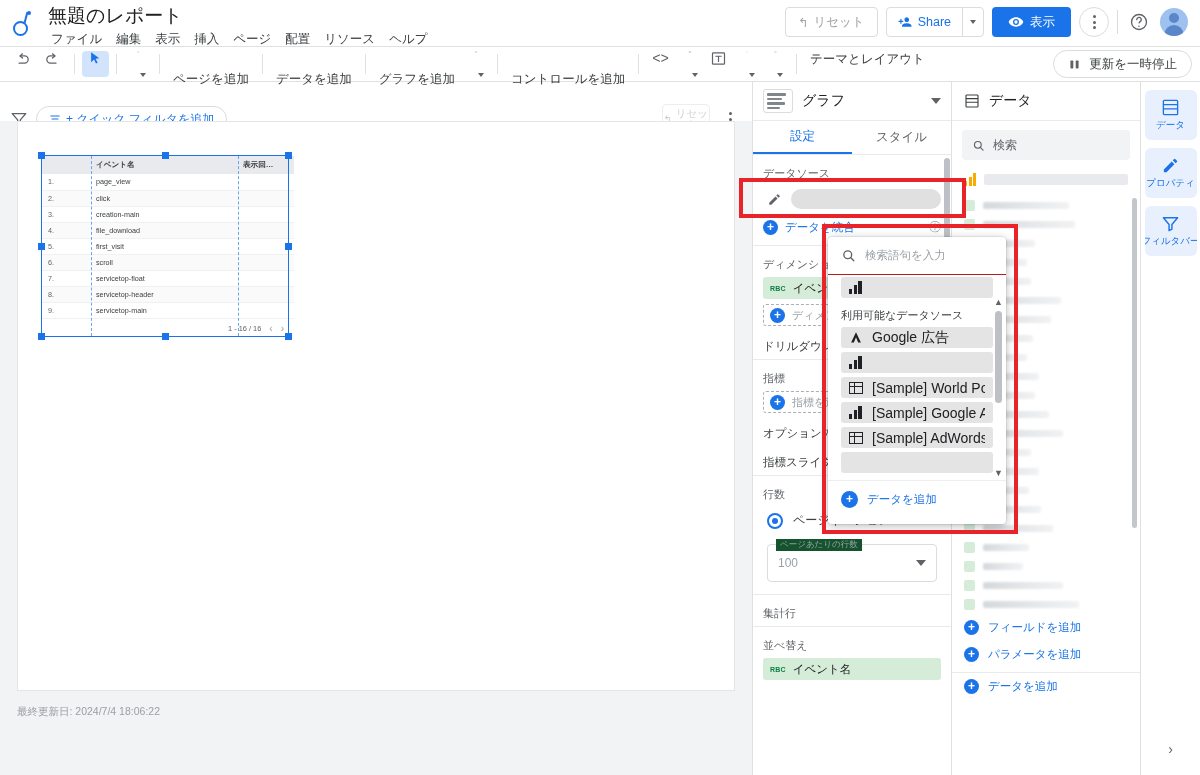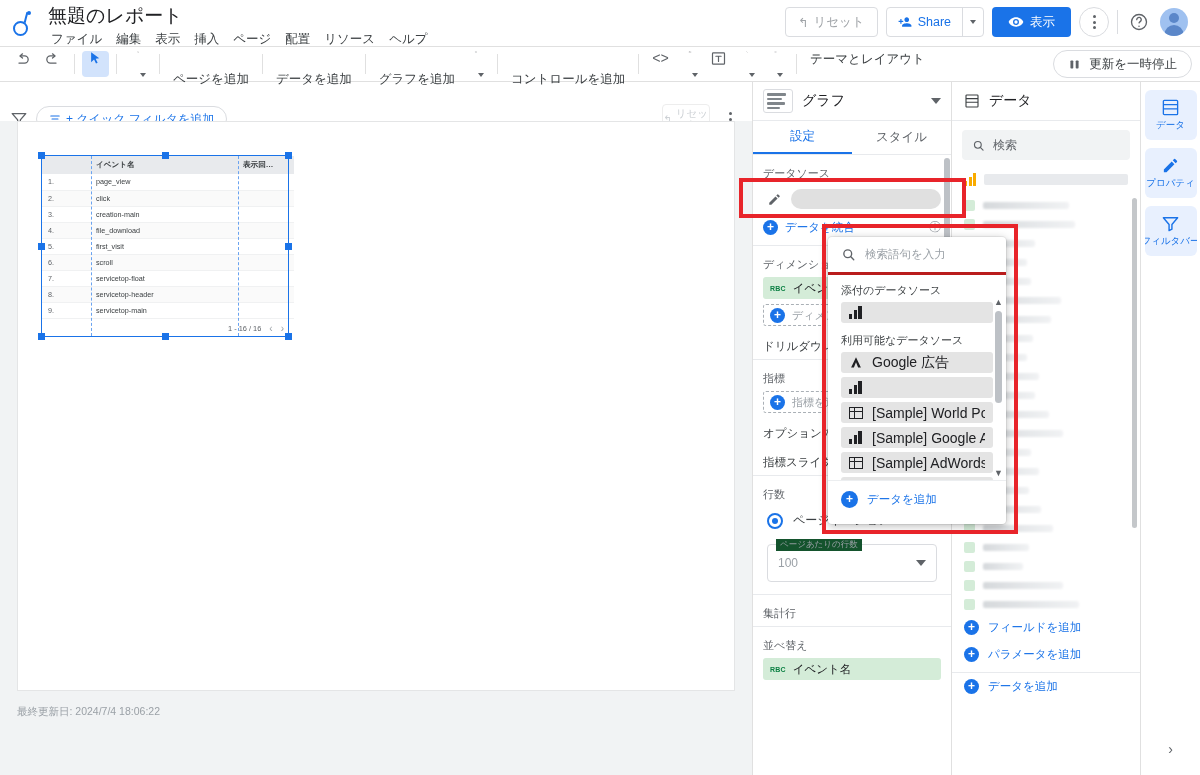--- a/index.html
+++ b/index.html
@@ -350,21 +350,21 @@
 
   
   .dd {
     position: absolute; left: 828px; top: 237px; width: 178px; height: 287px;
     background: #fff; border-radius: 4px;
     box-shadow: 0 2px 10px rgba(0,0,0,.28), 0 0 0 1px rgba(0,0,0,.06);
     overflow: hidden; z-index: 40;
   }
   .dd-search {
     height: 38px; display: flex; align-items: center; gap: 9px;
-    padding: 0 13px; border-bottom: 3px solid #b91c1c;
+    padding: 0 13px; border-bottom: 1px solid #b91c1c;
     font-size: 11.5px; color: #9aa0a6;
   }
   .dd-body { position: relative; height: 205px; overflow: hidden; padding-top: 2px; }
   .dd-group {
     font-size: 11px; color: #3c4043; padding: 6px 13px 4px;
   }
   .dd-item {
     margin: 0 13px 4px 13px; height: 21px; background: #e4e4e4; border-radius: 3px;
     display: flex; align-items: center; gap: 9px; padding: 0 8px;
     font-size: 14px; color: #202124; cursor: pointer; white-space: nowrap;
@@ -932,21 +932,20 @@
   <div class="dd">
     <div class="dd-search">
       <svg width="15" height="15" viewBox="0 0 20 20" fill="none" stroke="#5f6368" stroke-width="1.8">
         <circle cx="9" cy="9" r="5.2"></circle>
           <path d="M12.8 12.8L17 17" stroke-linecap="round"></path>
       </svg>
       <span>検索語句を入力</span>
     </div>
 
     <div class="dd-body">
-      <div class="dd-group">添付のデータソース</div>
       <div class="dd-item">
         <span class="ico-bars">
             <i></i>
             <i></i>
             <i></i>
           </span>
         <span class="nm"></span>
       </div>
 
       <div class="dd-group">利用可能なデータソース</div>

